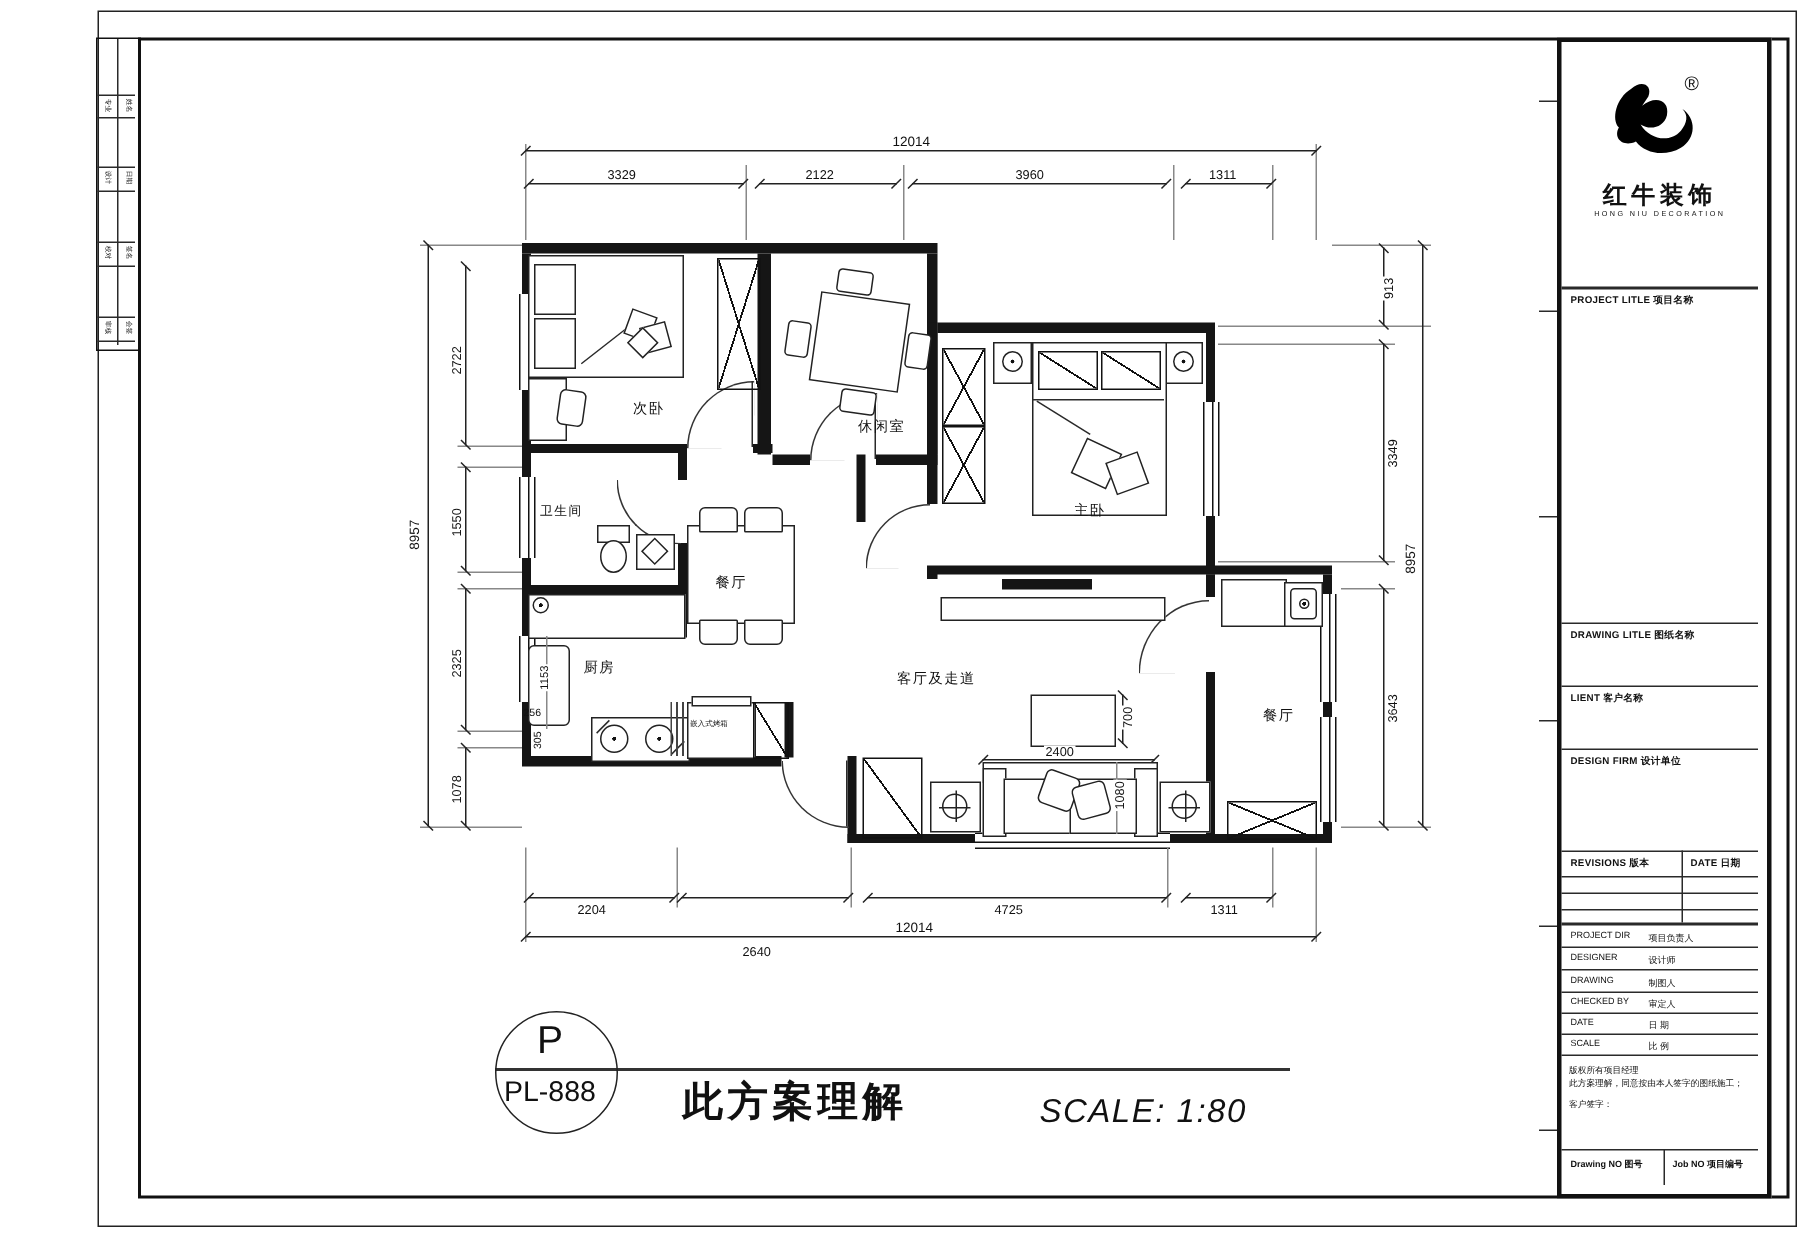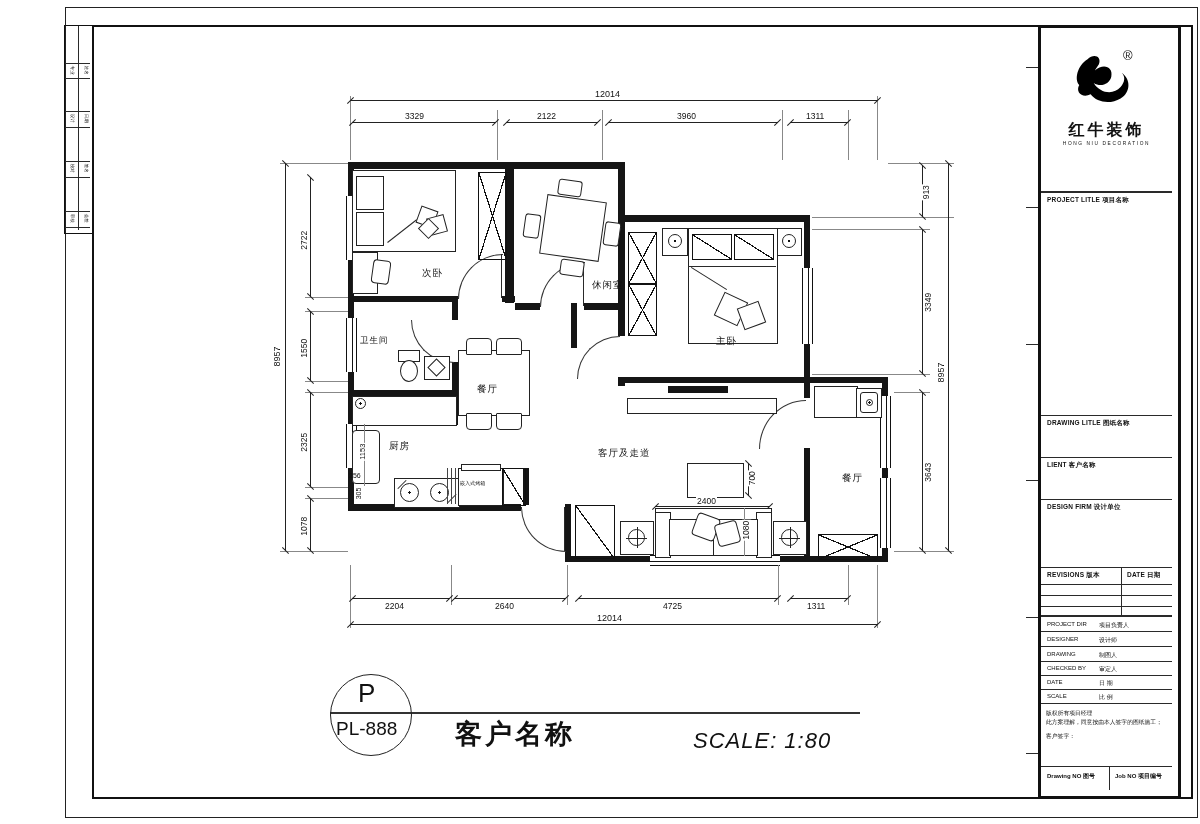--- a/index.html
+++ b/index.html
@@ -135,21 +135,21 @@
   <div class="xbox" style="left:478px;top:172px;width:27px;height:86px"></div>
   <div class="out" style="left:352px;top:252px;width:24px;height:40px"></div>
   <div class="out" style="left:372px;top:260px;width:16px;height:22px;border-radius:4px;transform:rotate(8deg)"></div>
   <div class="rl" style="left:422px;top:268px">次卧</div>
 
   <div class="out" style="left:543px;top:198px;width:58px;height:58px;transform:rotate(8deg)"></div>
   <div class="out" style="left:558px;top:180px;width:22px;height:14px;border-radius:3px;transform:rotate(8deg)"></div>
   <div class="out" style="left:524px;top:214px;width:14px;height:22px;border-radius:3px;transform:rotate(8deg)"></div>
   <div class="out" style="left:604px;top:222px;width:14px;height:22px;border-radius:3px;transform:rotate(8deg)"></div>
   <div class="out" style="left:560px;top:260px;width:22px;height:14px;border-radius:3px;transform:rotate(8deg)"></div>
-  <div class="rl" style="left:592px;top:280px">休闲室</div>
+  <div class="rl" style="left:572px;top:280px">休闲室</div>
 
   <div class="xbox" style="left:628px;top:232px;width:27px;height:50px"></div>
   <div class="xbox" style="left:628px;top:284px;width:27px;height:50px"></div>
   <div class="out" style="left:662px;top:228px;width:24px;height:26px"></div>
   <div class="knob" style="left:668px;top:234px;width:12px;height:12px"></div>
   <div class="out" style="left:776px;top:228px;width:24px;height:26px"></div>
   <div class="knob" style="left:782px;top:234px;width:12px;height:12px"></div>
   <div class="out" style="left:688px;top:228px;width:88px;height:114px"></div>
   <div class="dbox" style="left:692px;top:234px;width:38px;height:24px"></div>
   <div class="dbox" style="left:734px;top:234px;width:38px;height:24px"></div>
@@ -241,21 +241,21 @@
 
   <div class="ext" style="left:350px;top:565px;width:1px;height:63px"></div>
   <div class="ext" style="left:451px;top:565px;width:1px;height:40px"></div>
   <div class="ext" style="left:567px;top:565px;width:1px;height:40px"></div>
   <div class="ext" style="left:778px;top:565px;width:1px;height:40px"></div>
   <div class="ext" style="left:848px;top:565px;width:1px;height:40px"></div>
   <div class="ext" style="left:877px;top:565px;width:1px;height:63px"></div>
   <div class="dh" style="left:352px;top:598px;width:98px"></div>
   <div class="dl" style="left:384px;top:602px">2204</div>
   <div class="dh" style="left:454px;top:598px;width:112px"></div>
-  <div class="dl" style="left:494px;top:602px">2640</div>
+  <div class="dl" style="left:494px;top:630px">2640</div>
   <div class="dh" style="left:578px;top:598px;width:200px"></div>
   <div class="dl" style="left:662px;top:602px">4725</div>
   <div class="dh" style="left:790px;top:598px;width:58px"></div>
   <div class="dl" style="left:806px;top:602px">1311</div>
   <div class="dh" style="left:350px;top:624px;width:528px"></div>
   <div class="dl" style="left:596px;top:614px;font-size:9px">12014</div>
 
   <div class="ext" style="left:280px;top:163px;width:68px;height:1px"></div>
   <div class="ext" style="left:305px;top:297px;width:43px;height:1px"></div>
   <div class="ext" style="left:305px;top:311px;width:43px;height:1px"></div>
@@ -287,21 +287,21 @@
   <div class="dlr" style="left:918px;top:298px">3349</div>
   <div class="dv" style="left:922px;top:392px;height:159px"></div>
   <div class="dlr" style="left:918px;top:468px">3643</div>
   <div class="dv" style="left:948px;top:163px;height:388px"></div>
   <div class="dlr" style="left:930px;top:368px;font-size:9px">8957</div>
 
   <div class="ln" style="left:330px;top:712px;width:530px;height:1.5px;background:#333"></div>
   <div class="abs" style="left:330px;top:674px;width:80px;height:80px;border:1.3px solid #222;border-radius:50%;background:transparent"></div>
   <div class="abs" style="left:358px;top:678px;font-size:26px;color:#111">P</div>
   <div class="abs" style="left:336px;top:718px;font-size:19px;color:#111">PL-888</div>
-  <div class="abs" style="left:455px;top:716px;font-size:27px;font-weight:bold;letter-spacing:3px;color:#111">客户名称</div>
+  <div class="abs" style="left:455px;top:716px;font-size:27px;font-weight:bold;letter-spacing:3px;color:#111">此方案理解</div>
   <div class="abs" style="left:693px;top:728px;font-size:22px;font-style:italic;color:#111;letter-spacing:1px">SCALE: 1:80</div>
 
   <div class="abs" style="left:1038px;top:25px;width:137px;height:768px;border:3px solid #111;background:#fff">
 
     <div class="abs" style="left:30px;top:25px;width:62px;height:62px">
       <svg width="62" height="62" viewBox="0 0 60 60">
           <path d="M16 6 C22 0 30 3 27 11 L23 17 C31 10 41 13 39 23 C37 31 28 33 22 29 C28 39 41 41 48 33 C52 28 53 23 49 19 C58 25 58 38 48 44 C38 50 25 48 19 40 C11 44 4 38 8 31 C3 26 6 12 16 6 Z" fill="#000"></path>
         </svg>
     </div>
     <div class="abs" style="left:82px;top:20px;font-size:13px;color:#111">®</div>

